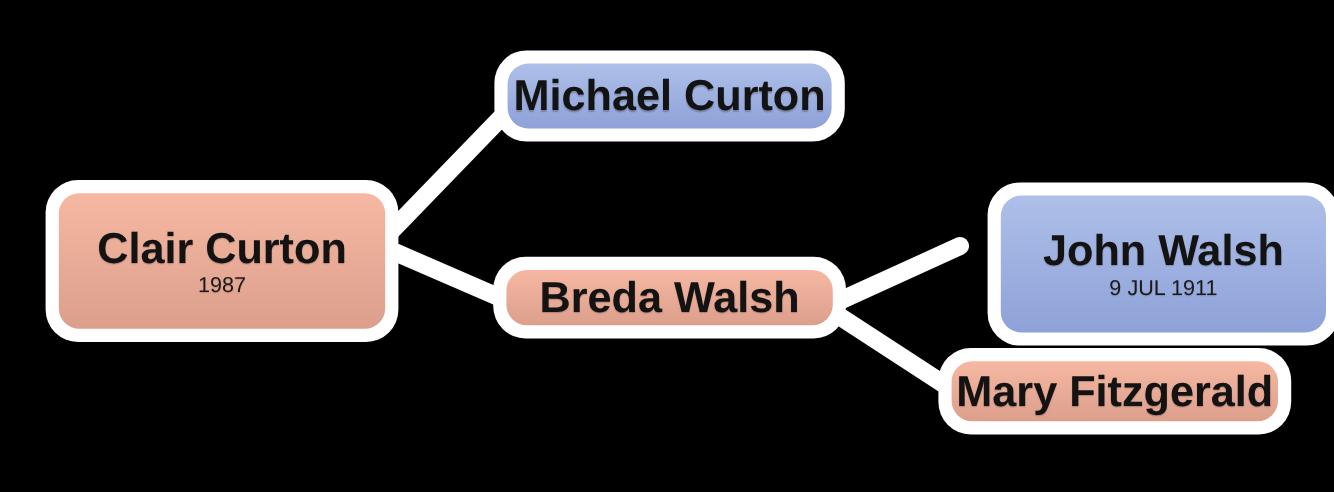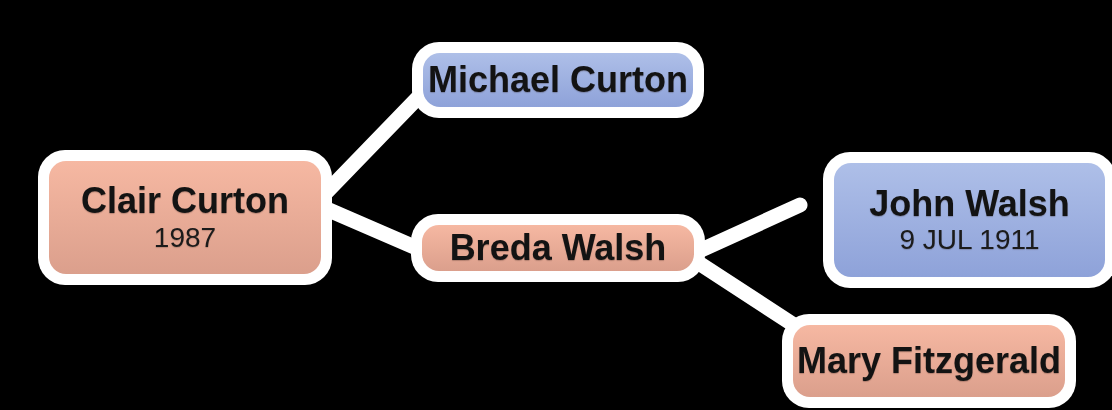--- a/index.html
+++ b/index.html
@@ -54,21 +54,21 @@
   }
   .name {
     font-weight: bold;
     font-size: 36px;
     line-height: 1.1;
     color: #131313;
     text-shadow: 0 1px 1px rgba(40, 20, 15, 0.25);
     white-space: nowrap;
   }
   .detail {
-    font-size: 28px;
+    font-size: 18px;
     line-height: 1.15;
     color: #1b1b1b;
     text-shadow: 0 1px 1px rgba(40, 20, 15, 0.2);
     white-space: nowrap;
   }
   .detail:empty { display: none; }
 </style>
 </head>
 <body>
 
@@ -102,20 +102,20 @@
     </div>
   </div>
 
   <div class="node male" style="left:823px; top:152px; width:293px; height:136px;">
     <div class="inner">
       <span class="name">John Walsh</span>
       <span class="detail">9 JUL 1911</span>
     </div>
   </div>
 
-  <div class="node female" style="left:782px; top:290px; width:294px; height:94px;margin-top:24px;">
+  <div class="node female" style="left:782px; top:290px; width:294px; height:72px;">
     <div class="inner">
       <span class="name">Mary Fitzgerald</span>
 
     </div>
   </div>
 
 </div>
 
 </body></html>

